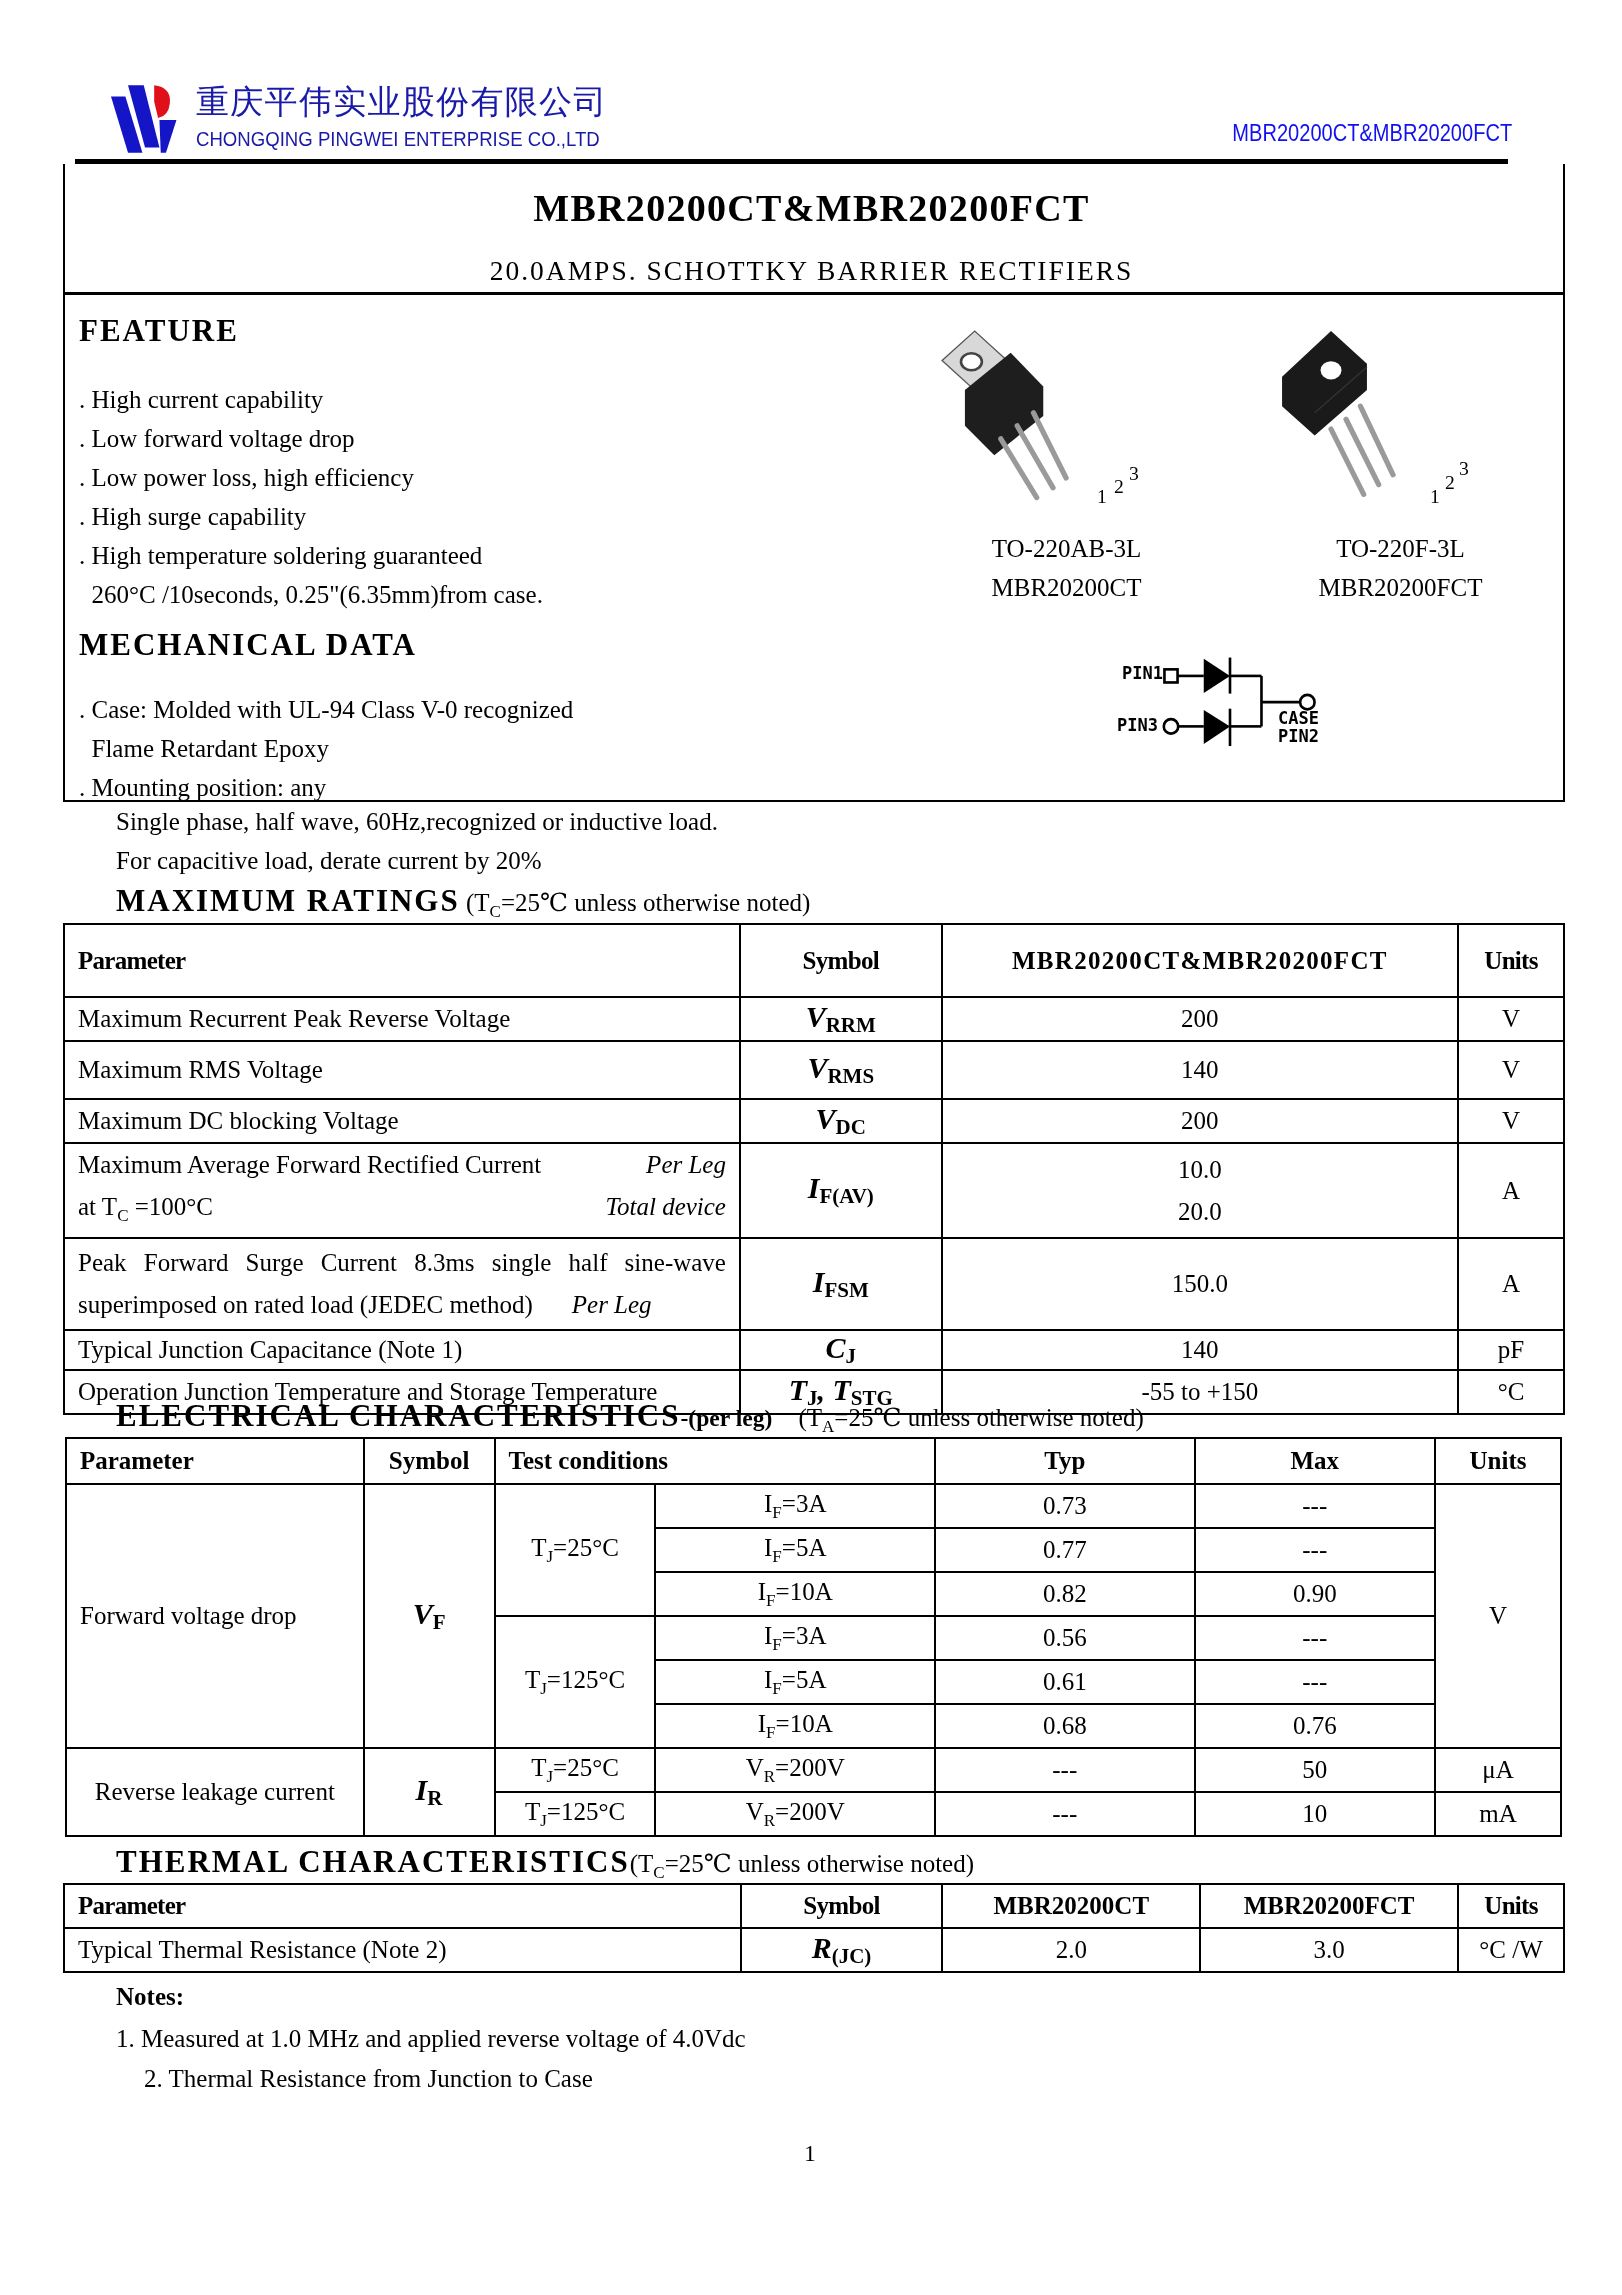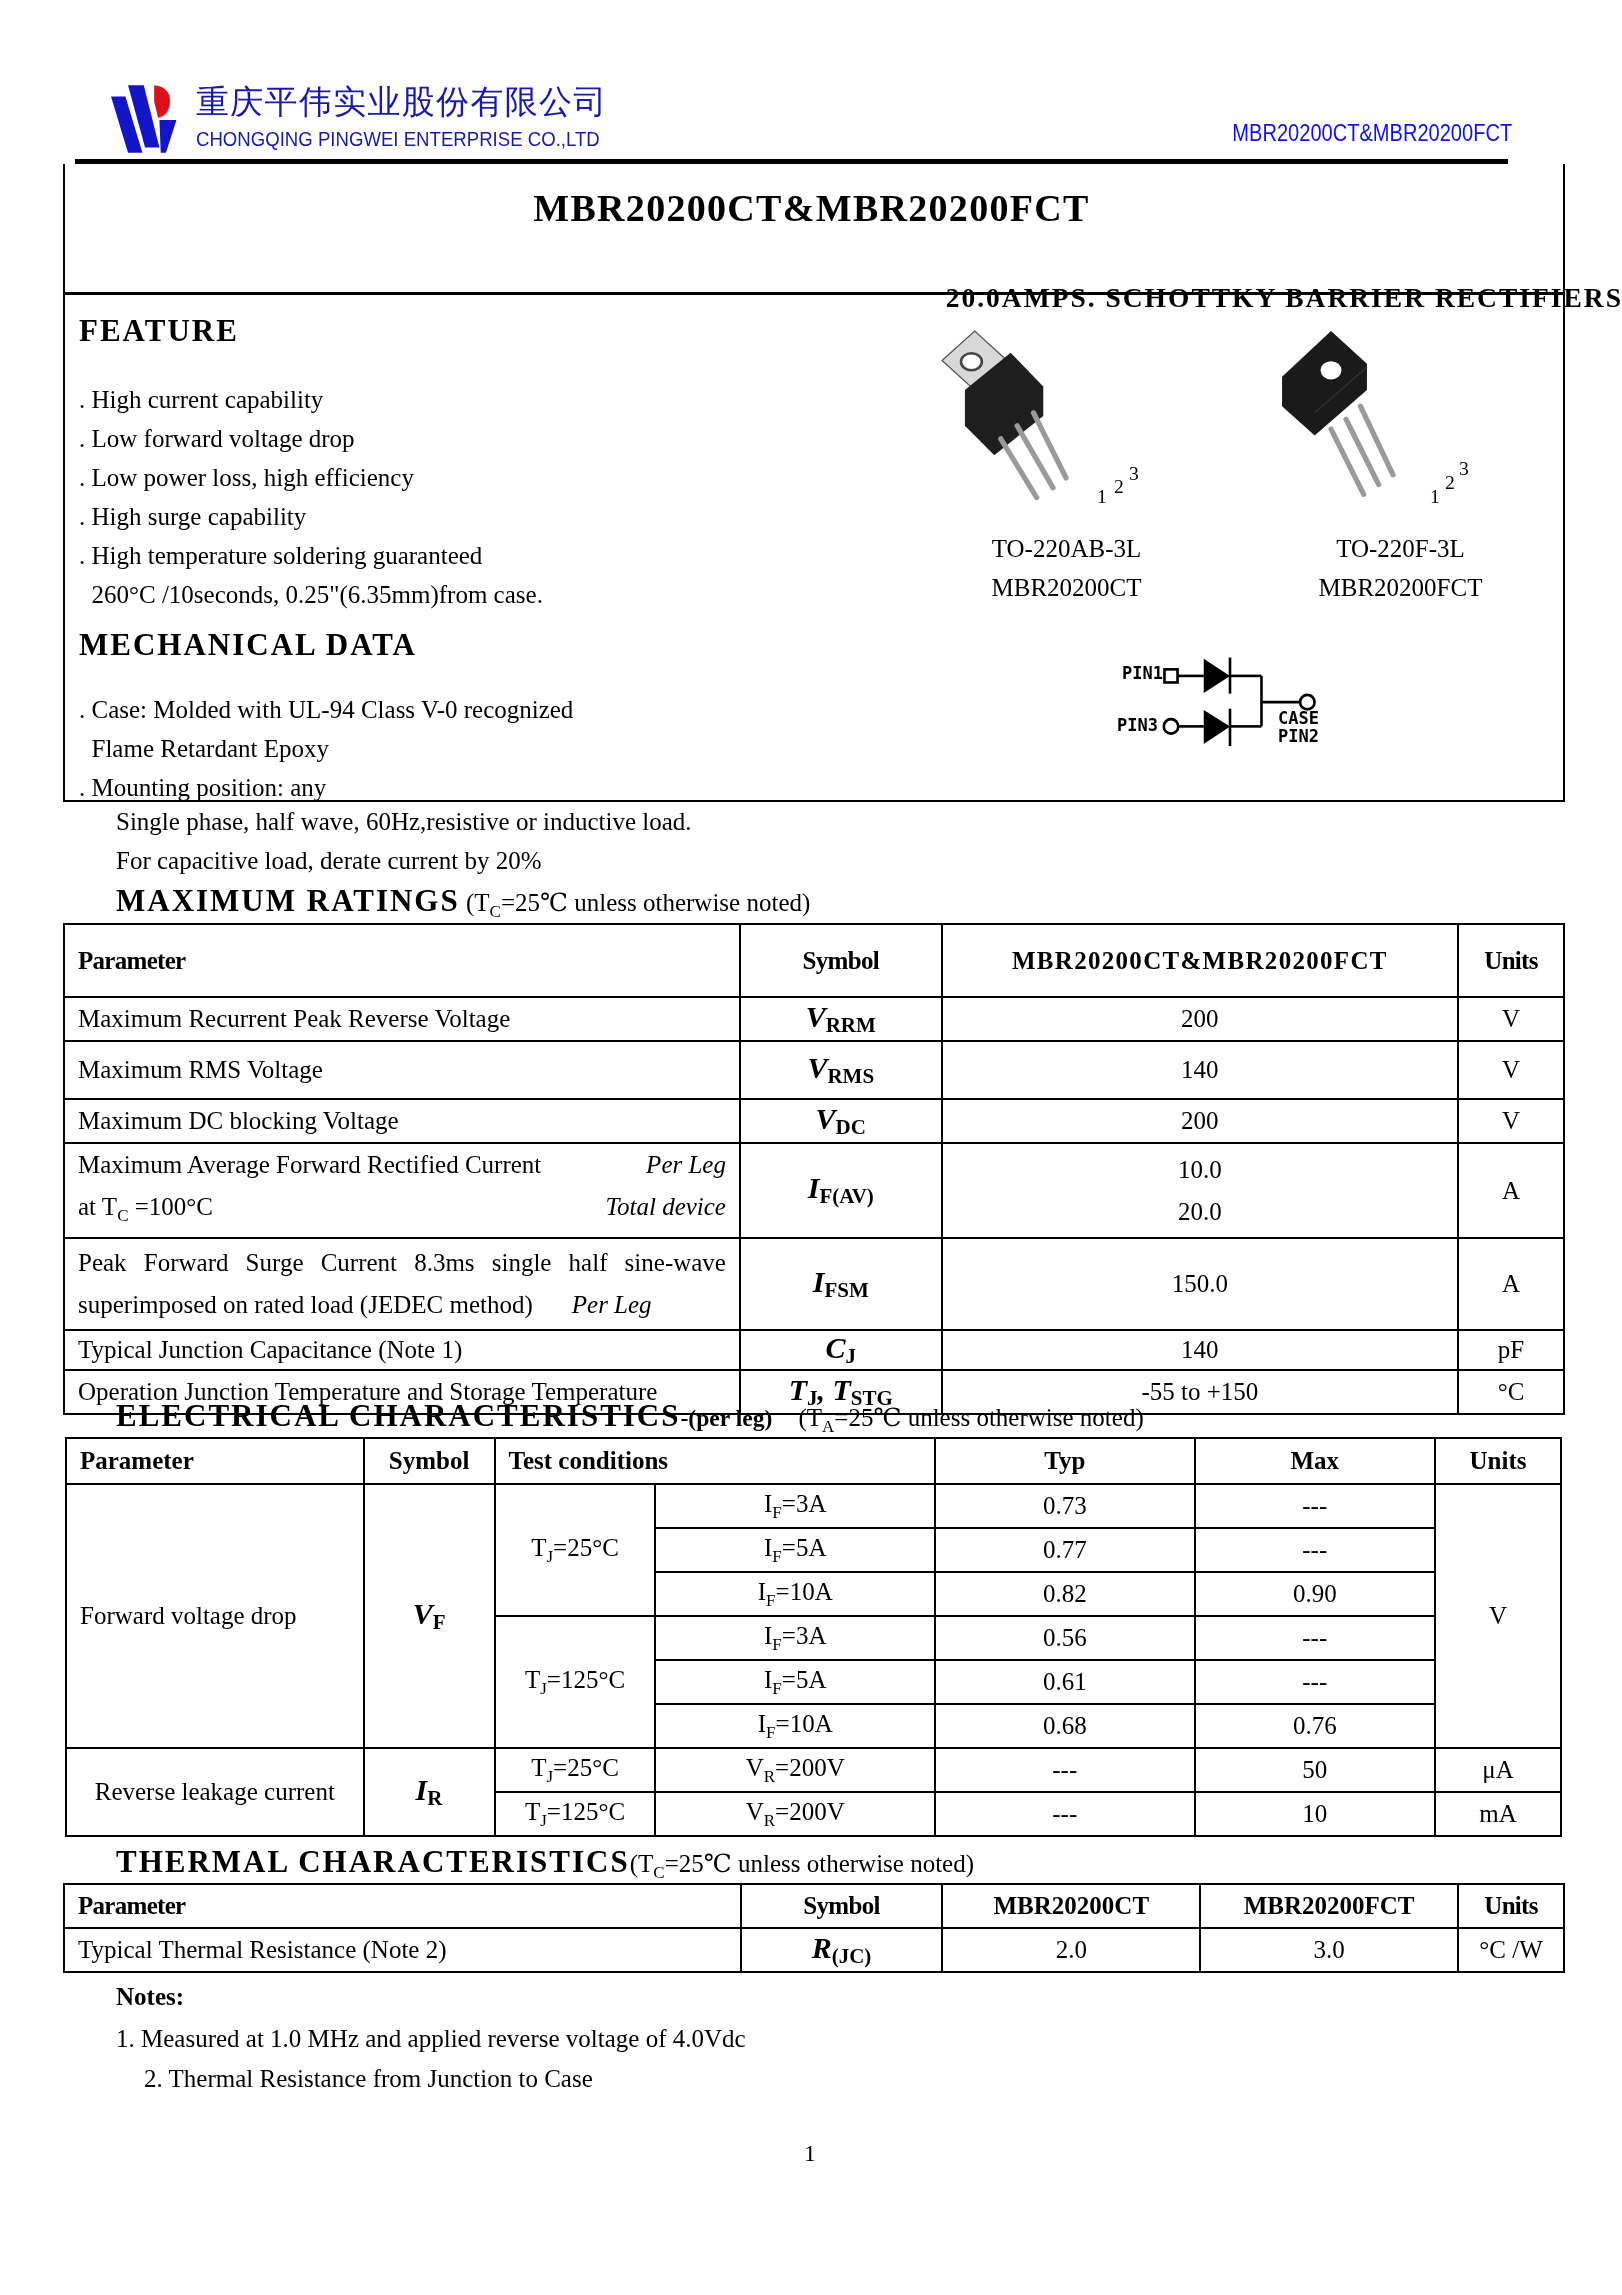--- a/index.html
+++ b/index.html
@@ -10,21 +10,21 @@
   
   .logo { left:111px; top:82px; width:72px; height:72px; }
   .company-cn { left:196px; top:80px; font-family:"DejaVu Sans", sans-serif; font-size:33px; color:#1a1aa8; letter-spacing:1.3px; }
   .company-en { left:196px; top:128px; font-family:"Liberation Sans", sans-serif; font-size:20px; color:#1a1aa8; transform:scaleX(0.93); transform-origin:left; }
   .header-part { right:111px; top:120px; font-family:"Liberation Sans", sans-serif; font-size:23.6px; color:#1010f0; transform:scaleX(0.85); transform-origin:right; }
   .header-rule { left:75px; top:159px; width:1433px; height:5.2px; background:#000; }
 
   
   .topbox { left:63px; top:164px; width:1502px; height:638px; border:2px solid #000; border-top:none; box-sizing:border-box; }
   .title-main { left:0; right:0; top:186px; text-align:center; font-size:38px; font-weight:bold; letter-spacing:1.3px; }
-  .title-sub { left:0; right:0; top:255px; text-align:right; font-size:27.5px; font-weight:bold; letter-spacing:2px;margin-top:27px; }
+  .title-sub { left:0; right:0; top:255px; text-align:center; font-size:27.5px; font-weight:normal; letter-spacing:2px; }
   .title-rule { left:63px; top:292px; width:1502px; height:3.3px; background:#000; }
 
   .sec-heading { font-size:31px; font-weight:bold; letter-spacing:2px; }
   .body-line { font-size:25px; }
   .feature-list { left:79px; top:380px; line-height:39px; }
   .mech-list { left:79px; top:690px; line-height:39px; }
 
   .pkg-label { font-size:25px; text-align:center; }
   .pin-num { font-size:19.6px; }
 
@@ -125,21 +125,21 @@
 <div class="abs" style="left:1278px; top:708px; font-family:'DejaVu Sans Mono', monospace; font-size:17px; font-weight:bold;">CASE</div>
 <div class="abs" style="left:1278px; top:726px; font-family:'DejaVu Sans Mono', monospace; font-size:17px; font-weight:bold;">PIN2</div>
 
 <div class="abs sec-heading" style="left:79px; top:627px;">MECHANICAL DATA</div>
 <div class="abs mech-list body-line">
   <div>. Case: Molded with UL-94 Class V-0 recognized</div>
   <div style="white-space:pre;">  Flame Retardant Epoxy</div>
   <div>. Mounting position: any</div>
 </div>
 
-<div class="abs body-line" style="left:116px; top:808px;">Single phase, half wave, 60Hz,resistive or inductive load.</div>
+<div class="abs body-line" style="left:116px; top:808px;">Single phase, half wave, 60Hz,recognized or inductive load.</div>
 <div class="abs body-line" style="left:116px; top:847px;">For capacitive load, derate current by 20%</div>
 
 <div class="abs" style="left:116px; top:883px;">
   <span class="sec-heading">MAXIMUM RATINGS</span><span class="body-line"><span style="white-space:pre;"> (T</span><sub style="font-size:17px;">C</sub><span>=25℃ unless otherwise noted)</span></span>
 </div>
 
 <table style="left:63px; top:923px; width:1502px;">
   <colgroup>
       <col style="width:678px">
       <col style="width:202px">

